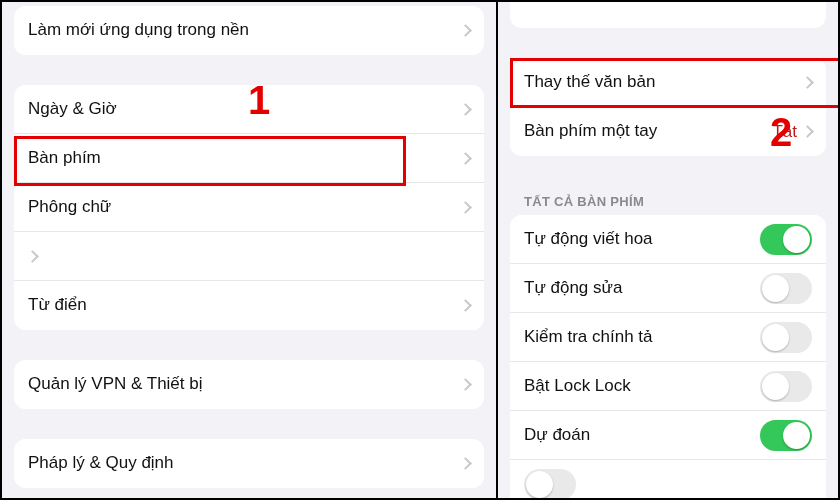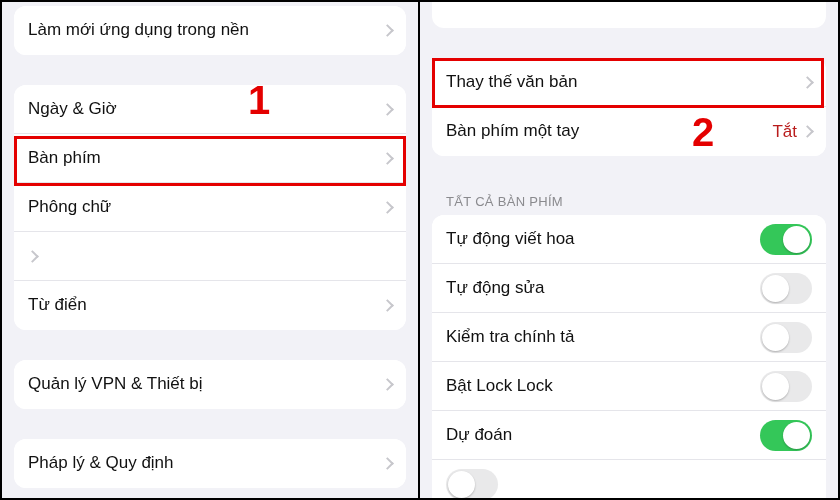--- a/index.html
+++ b/index.html
@@ -9,21 +9,21 @@
     background: #fff;
     border: 2px solid #000;
     display: flex;
     position: relative;
   }
   .pane {
     background: #f2f2f7;
     overflow: hidden;
     position: relative;
   }
-  .pane-left  { width: 418px; border-right: 2px solid #000; }
+  .pane-left  { width: 496px; border-right: 2px solid #000; }
   .pane-right { flex: 1; }
   .group {
     background: #fff;
     border-radius: 12px;
     margin: 0 12px 30px 12px;
     overflow: hidden;
   }
   .group.last { margin-bottom: 0; }
   .row {
     display: flex;
@@ -52,20 +52,21 @@
     border-bottom: 2px solid #c7c7cc;
     transform: rotate(-45deg);
     flex: 0 0 auto;
   }
   .section-header {
     font-size: 13px;
     color: #8a8a8e;
     letter-spacing: .3px;
     text-transform: uppercase;
     padding: 8px 26px 6px;
+    font-weight: bold;
   }
   .switch {
     width: 52px; height: 31px;
     border-radius: 16px;
     position: relative;
     flex: 0 0 auto;
   }
   .switch::after {
     content: "";
     position: absolute;

